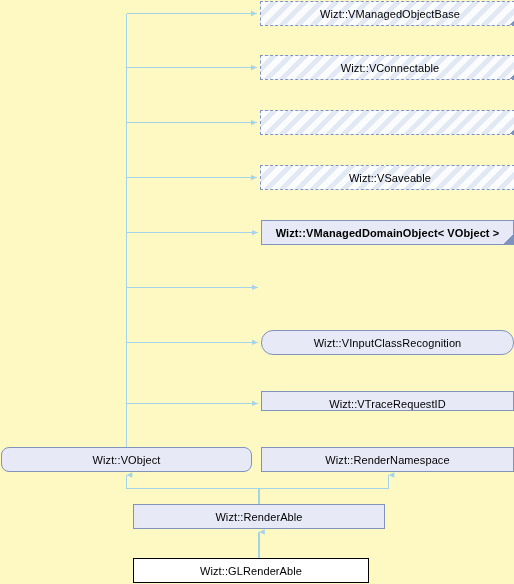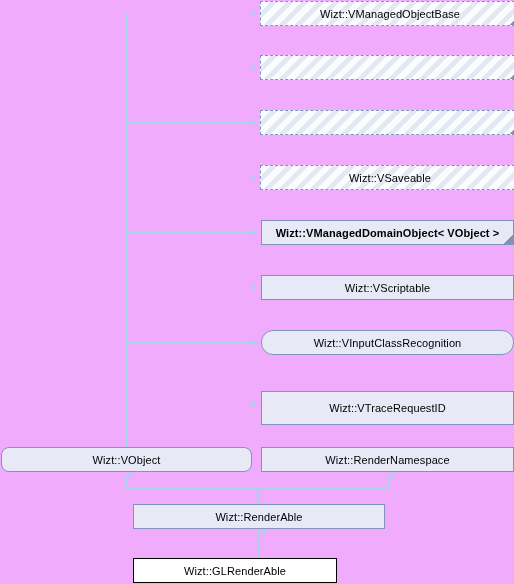--- a/index.html
+++ b/index.html
@@ -8,21 +8,21 @@
     padding: 0;
     background: #ffffff;
   }
   body {
     font-family: "Liberation Sans", sans-serif;
   }
   #graph {
     position: relative;
     width: 514px;
     height: 584px;
-    background: #f0abfc;
+    background: #fef9c3;
     overflow: hidden;
   }
   #edges {
     position: absolute;
     left: 0;
     top: 0;
     width: 514px;
     height: 584px;
     pointer-events: none;
   }
@@ -117,57 +117,55 @@
       <path d="M259,558 L259,532" marker-end="url(#arrow-up)"></path>
     </g>
   </svg>
 
   <div class="node hatched" style="left:260px; top:1px; width:260px; height:25px;">
     <span class="node-label">Wizt::VManagedObjectBase</span>
     <span class="corner-fold"></span>
   </div>
 
   <div class="node hatched" style="left:260px; top:55px; width:260px; height:25px;">
+    <span class="node-label">Wizt::VConnectable</span>
     <span class="corner-fold"></span>
   </div>
 
   <div class="node hatched" style="left:260px; top:110px; width:260px; height:25px;">
     <span class="corner-fold"></span>
   </div>
 
   <div class="node hatched" style="left:260px; top:165px; width:260px; height:25px;">
     <span class="node-label">Wizt::VSaveable</span>
   </div>
 
   <div class="node solid" style="left:261px; top:220px; width:253px; height:25px;font-weight:bold;">
     <span class="node-label">Wizt::VManagedDomainObject&lt; VObject &gt;</span>
     <span class="corner-fold"></span>
   </div>
 
-  <div class="node solid" style="left:261px; top:275px; width:253px; height:25px;">
-    <span class="node-label">Wizt::VScriptable</span>
-  </div>
 
   <div class="node solid" style="left:261px; top:330px; width:253px; height:25px;border-radius:12px;">
     <span class="node-label">Wizt::VInputClassRecognition</span>
   </div>
 
-  <div class="node solid" style="left:261px; top:391px; width:253px; height:34px;">
+  <div class="node solid" style="left:261px; top:391px; width:253px; height:20px;align-items:flex-end;">
     <span class="node-label">Wizt::VTraceRequestID</span>
   </div>
 
   <div class="node solid" style="left:1px; top:447px; width:251px; height:25px;border-radius:8px;">
     <span class="node-label">Wizt::VObject</span>
   </div>
 
   <div class="node solid" style="left:133px; top:504px; width:252px; height:25px;">
     <span class="node-label">Wizt::RenderAble</span>
   </div>
 
   <div class="node solid" style="left:261px; top:447px; width:253px; height:25px;">
     <span class="node-label">Wizt::RenderNamespace</span>
   </div>
 
-  <div class="node focus" style="left:133px; top:558px; width:204px; height:25px;">
+  <div class="node focus" style="left:133px; top:558px; width:236px; height:25px;">
     <span class="node-label">Wizt::GLRenderAble</span>
   </div>
 
 </div>
 
 </body></html>

